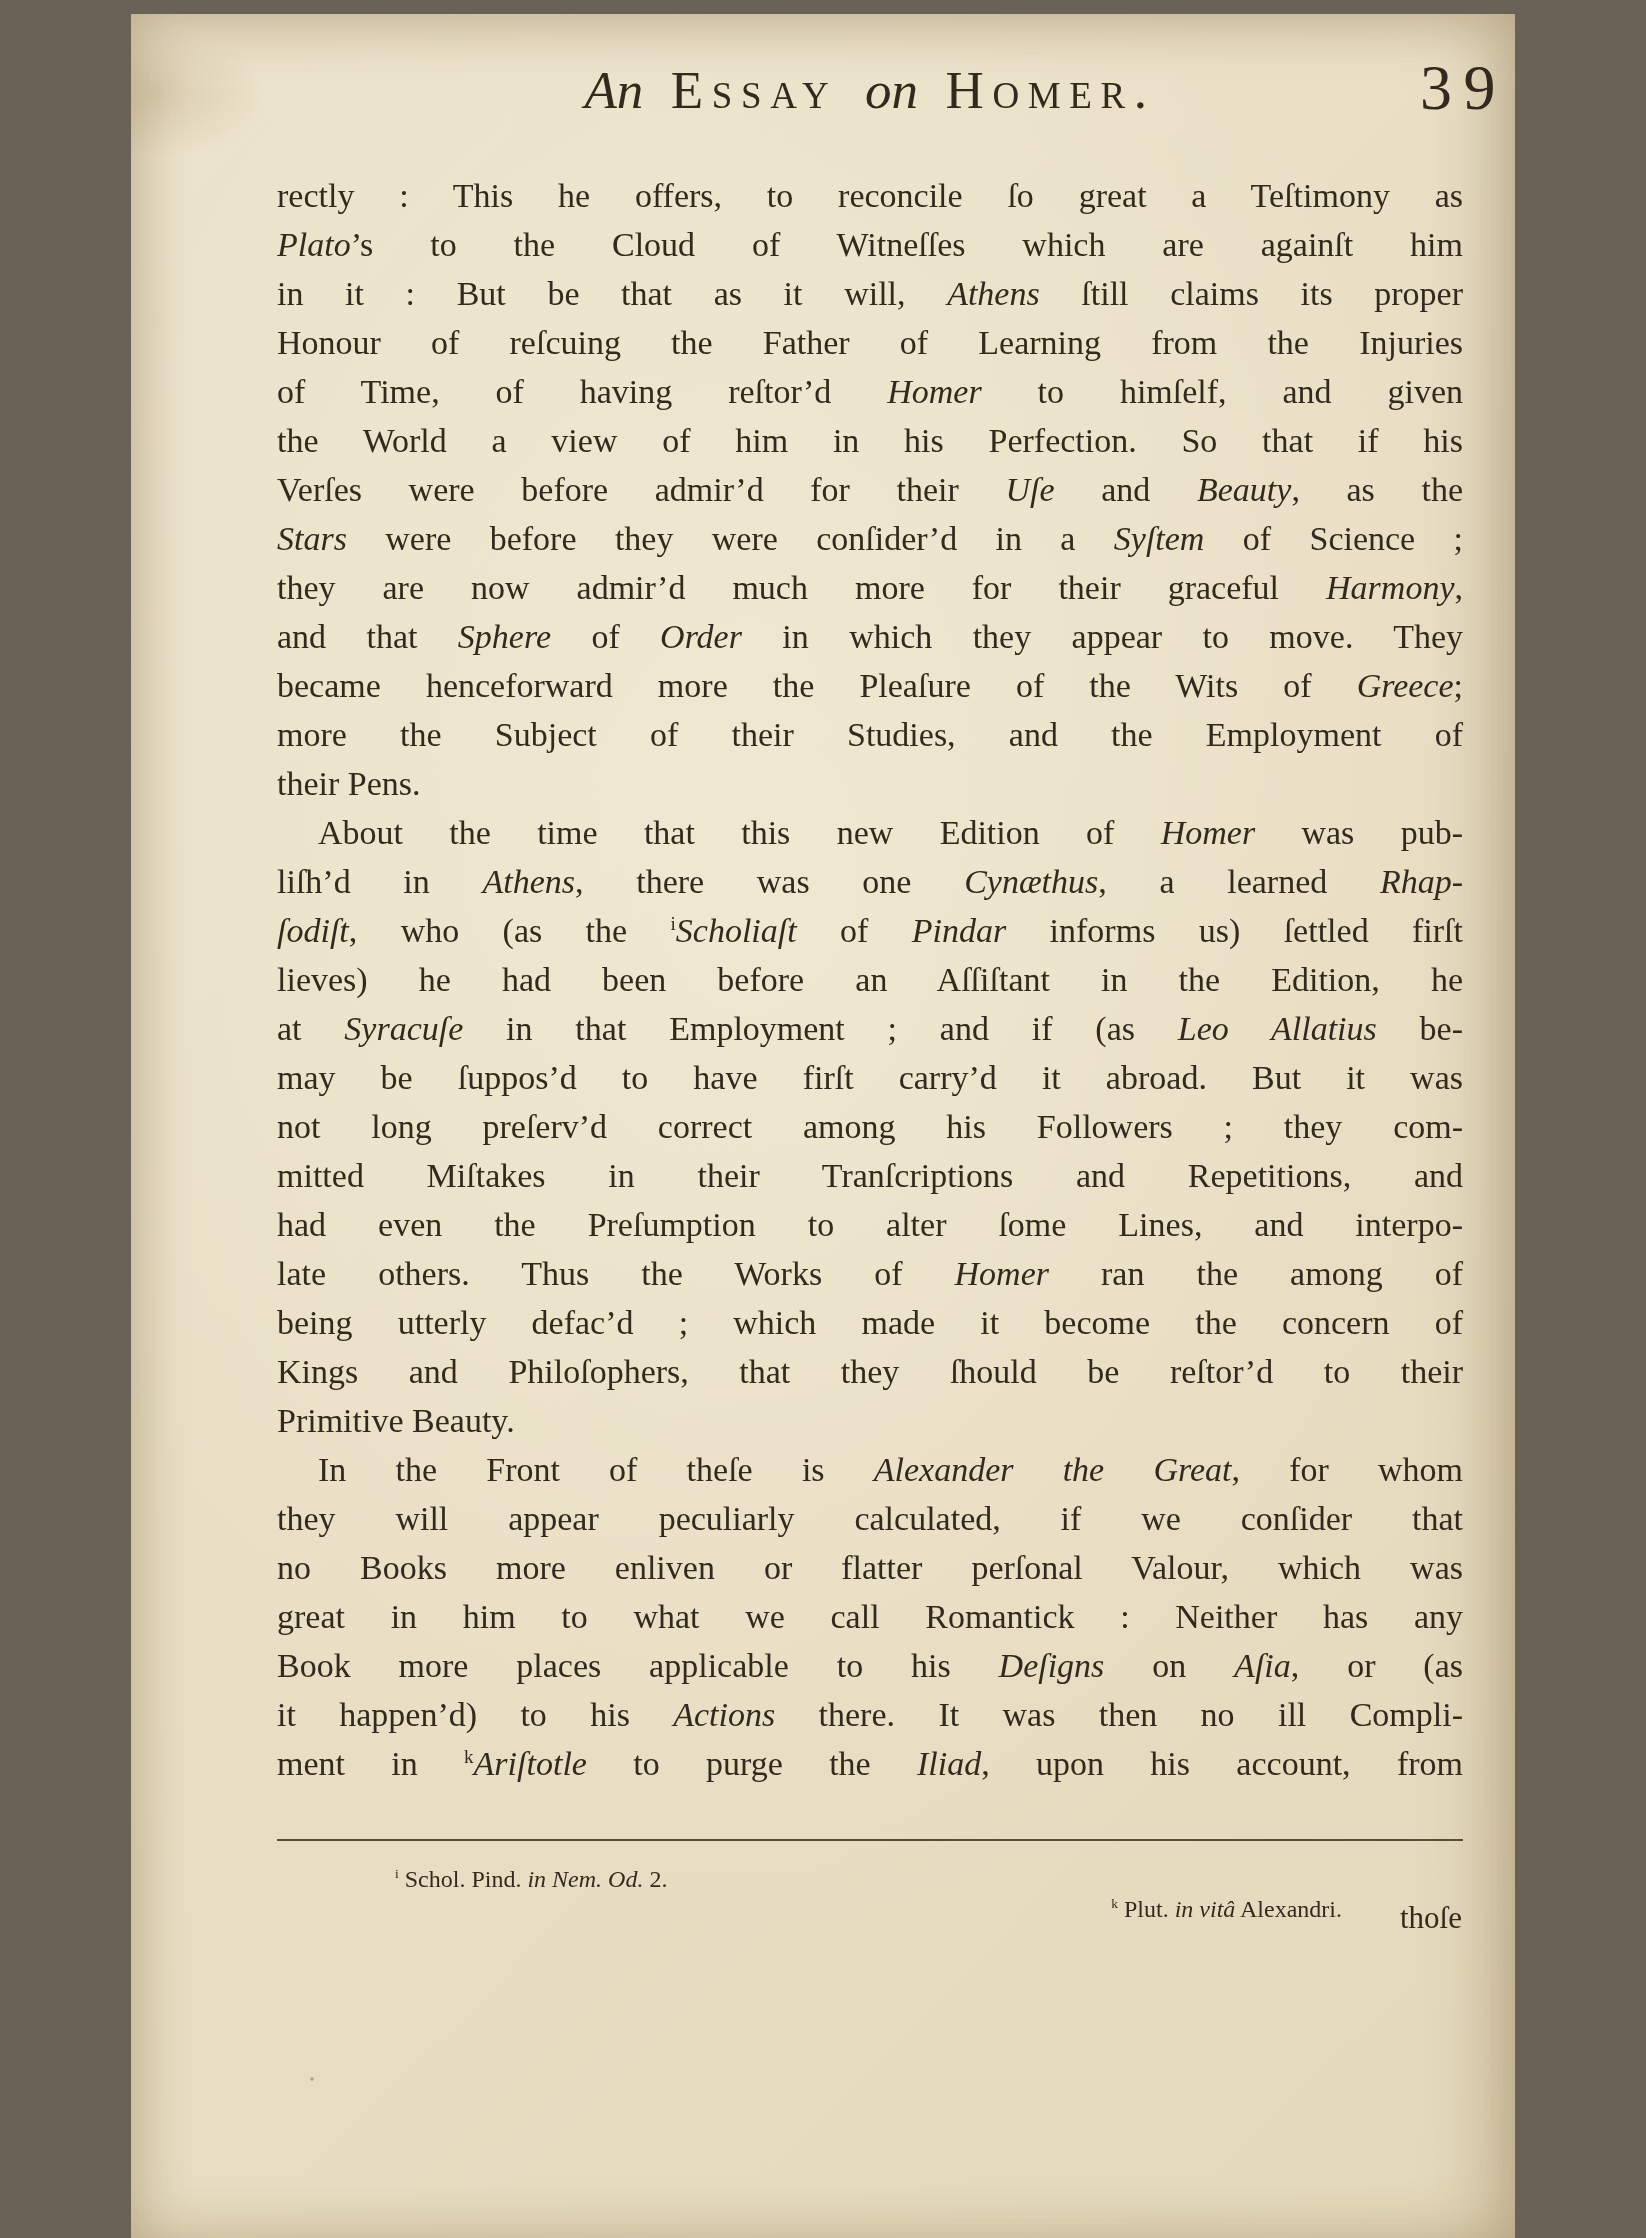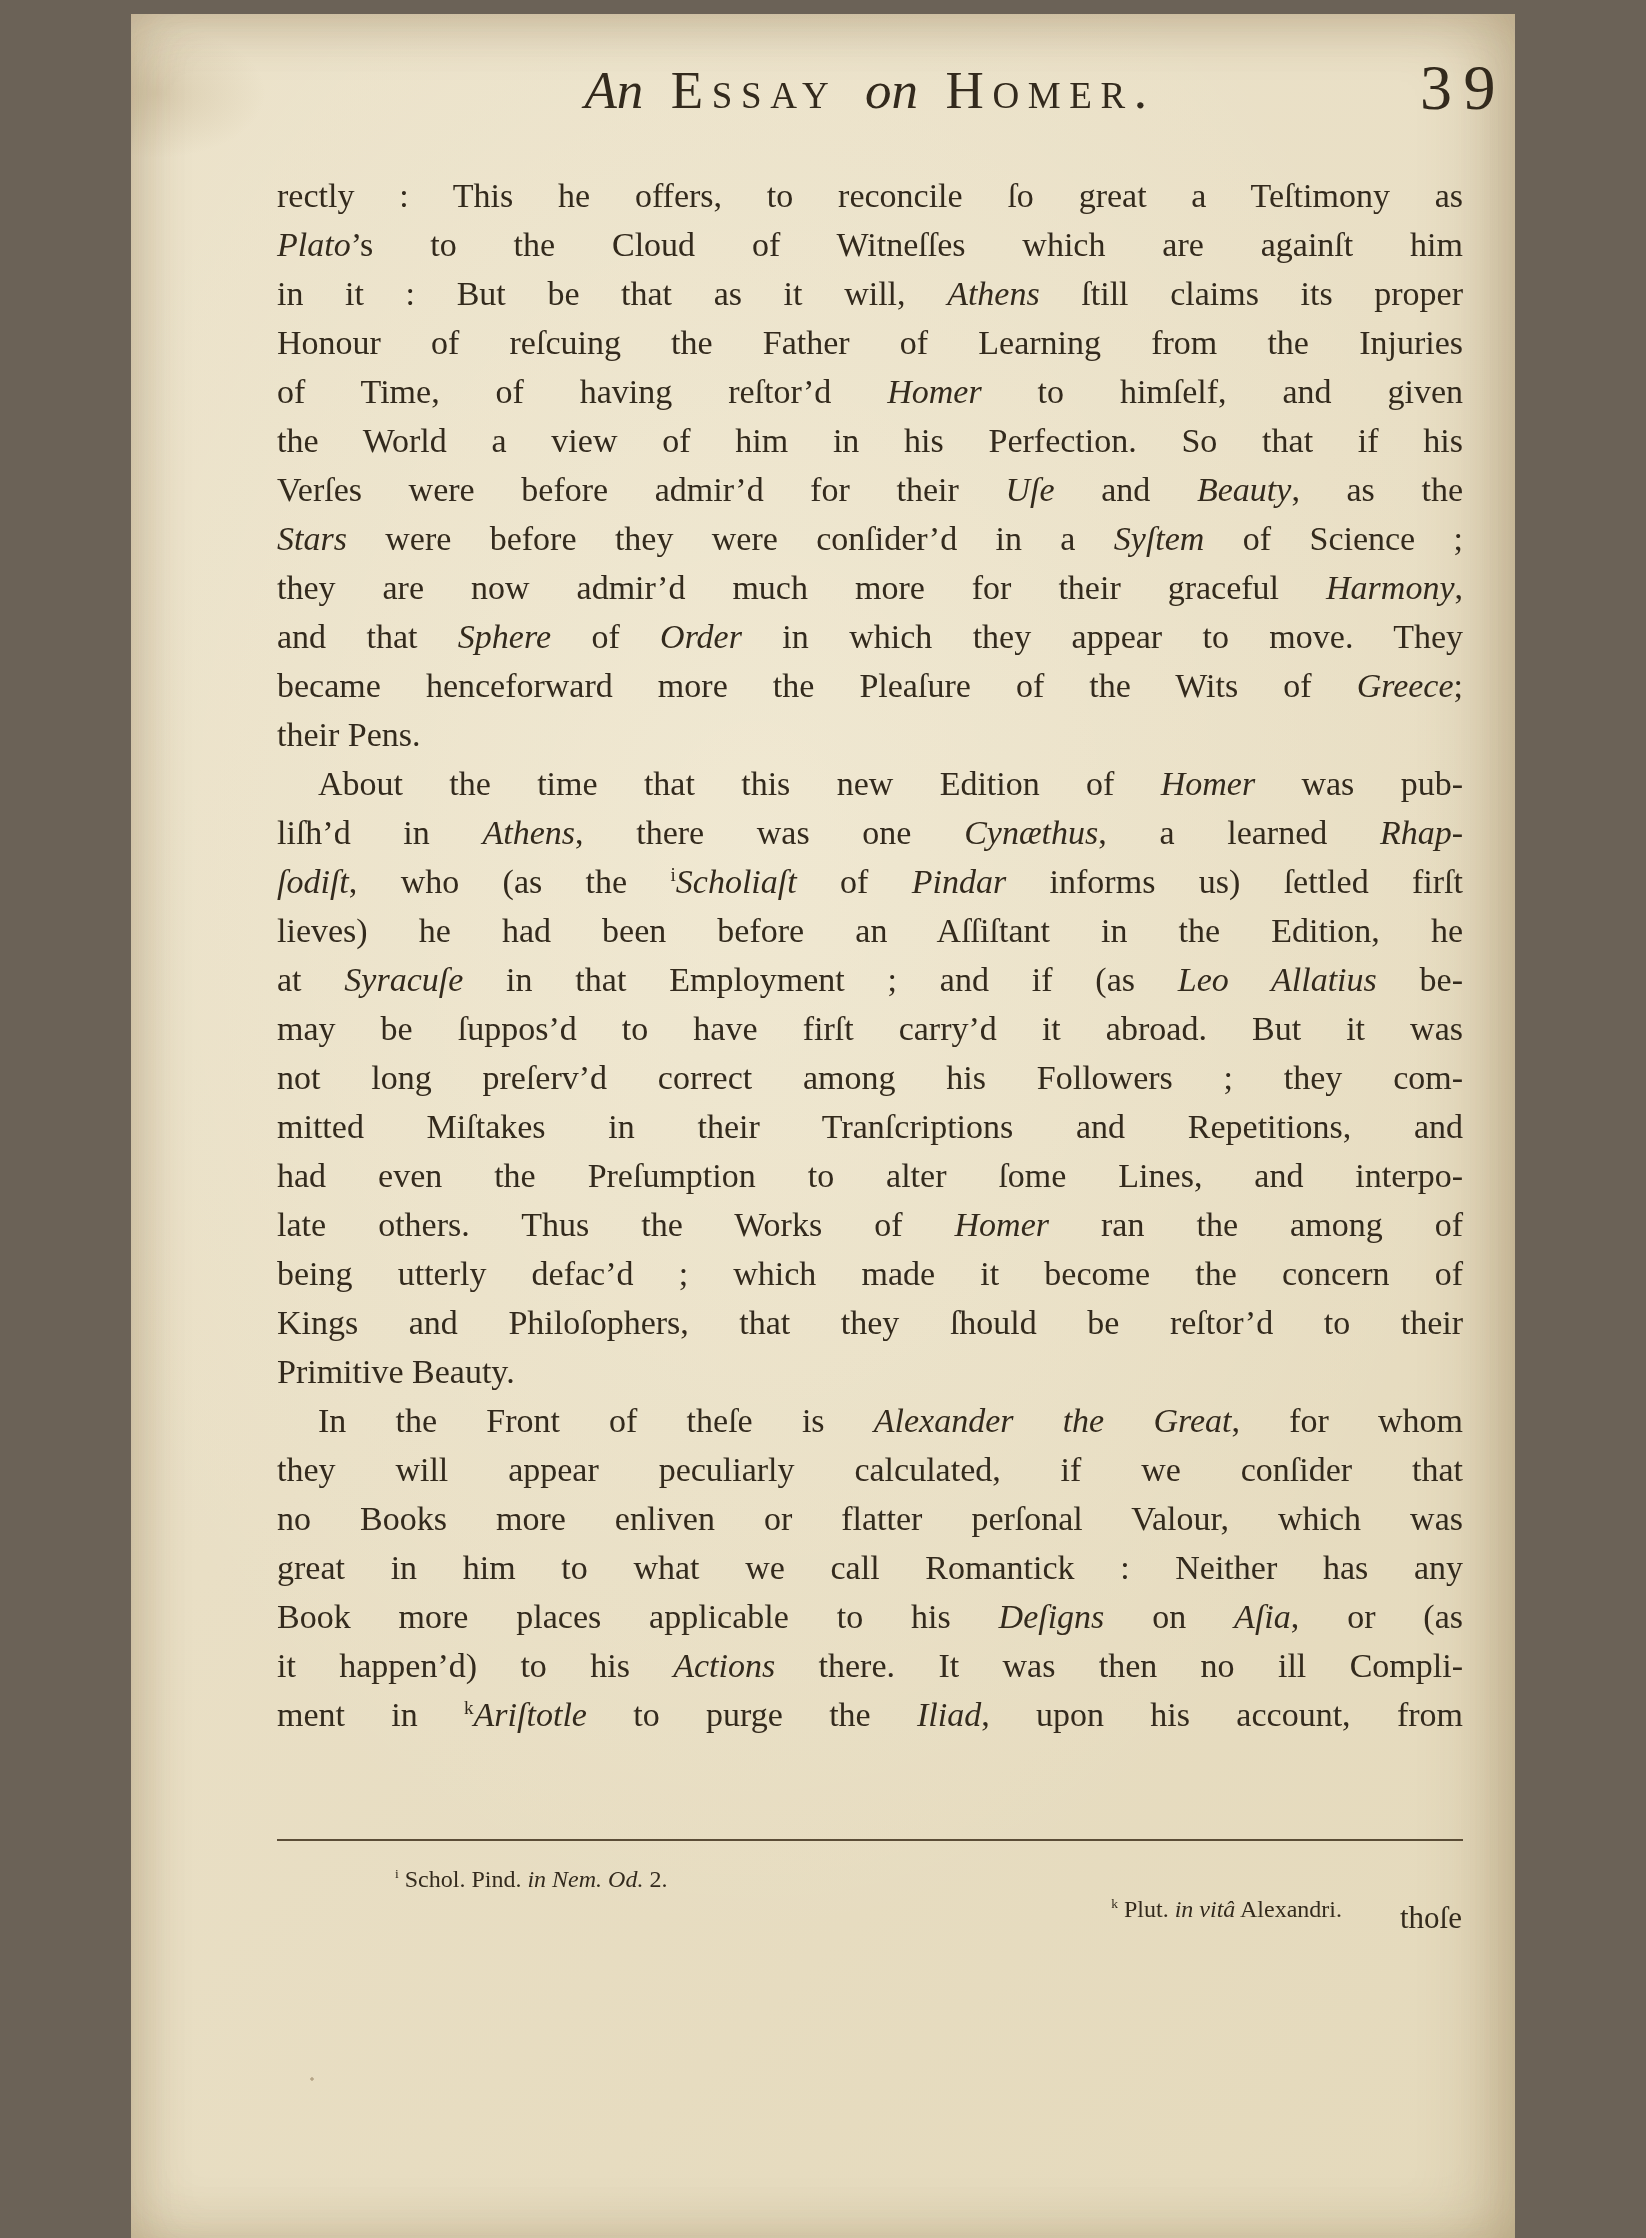--- a/index.html
+++ b/index.html
@@ -82,20 +82,21 @@
         <div class="line"><span class="it">Plato</span><span>’s to the Cloud of Witneſſes which are againſt him</span></div>
         <div class="line"><span>in it :  But be that as it will, </span><span class="it">Athens</span><span> ſtill claims its proper</span></div>
         <div class="line"><span>Honour of reſcuing the Father of Learning from the Injuries</span></div>
         <div class="line"><span>of Time, of having reſtor’d </span><span class="it">Homer</span><span> to himſelf, and given</span></div>
         <div class="line"><span>the World a view of him in his Perfection.  So that if his</span></div>
         <div class="line"><span>Verſes were before admir’d for their </span><span class="it">Uſe</span><span> and </span><span class="it">Beauty</span><span>, as the</span></div>
         <div class="line"><span class="it">Stars</span><span> were before they were conſider’d in a </span><span class="it">Syſtem</span><span> of Science ;</span></div>
         <div class="line"><span>they are now admir’d much more for their graceful </span><span class="it">Harmony</span><span>,</span></div>
         <div class="line"><span>and that </span><span class="it">Sphere</span><span> of </span><span class="it">Order</span><span> in which they appear to move.  They</span></div>
         <div class="line"><span>became henceforward more the Pleaſure of the Wits of </span><span class="it">Greece</span><span>;</span></div>
+        <div class="line"><span>more the Subject of their Studies, and the Employment of</span></div>
         <div class="line last"><span>their Pens.</span></div>
       </div>
       <div class="para indent">
         <div class="line"><span>About the time that this new Edition of </span><span class="it">Homer</span><span> was pub-</span></div>
         <div class="line"><span>liſh’d in </span><span class="it">Athens</span><span>, there was one </span><span class="it">Cynæthus</span><span>, a learned </span><span class="it">Rhap-</span></div>
         <div class="line"><span class="it">ſodiſt</span><span>, who (as the </span><sup>i</sup><span class="it">Scholiaſt</span><span> of </span><span class="it">Pindar</span><span> informs us) ſettled firſt</span></div>
         <div class="line"><span>lieves) he had been before an Aſſiſtant in the Edition, he</span></div>
         <div class="line"><span>at </span><span class="it">Syracuſe</span><span> in that Employment ;  and if (as </span><span class="it">Leo Allatius</span><span> be-</span></div>
         <div class="line"><span>may be ſuppos’d to have firſt carry’d it abroad.  But it was</span></div>
         <div class="line"><span>not long preſerv’d correct among his Followers ;  they com-</span></div>

